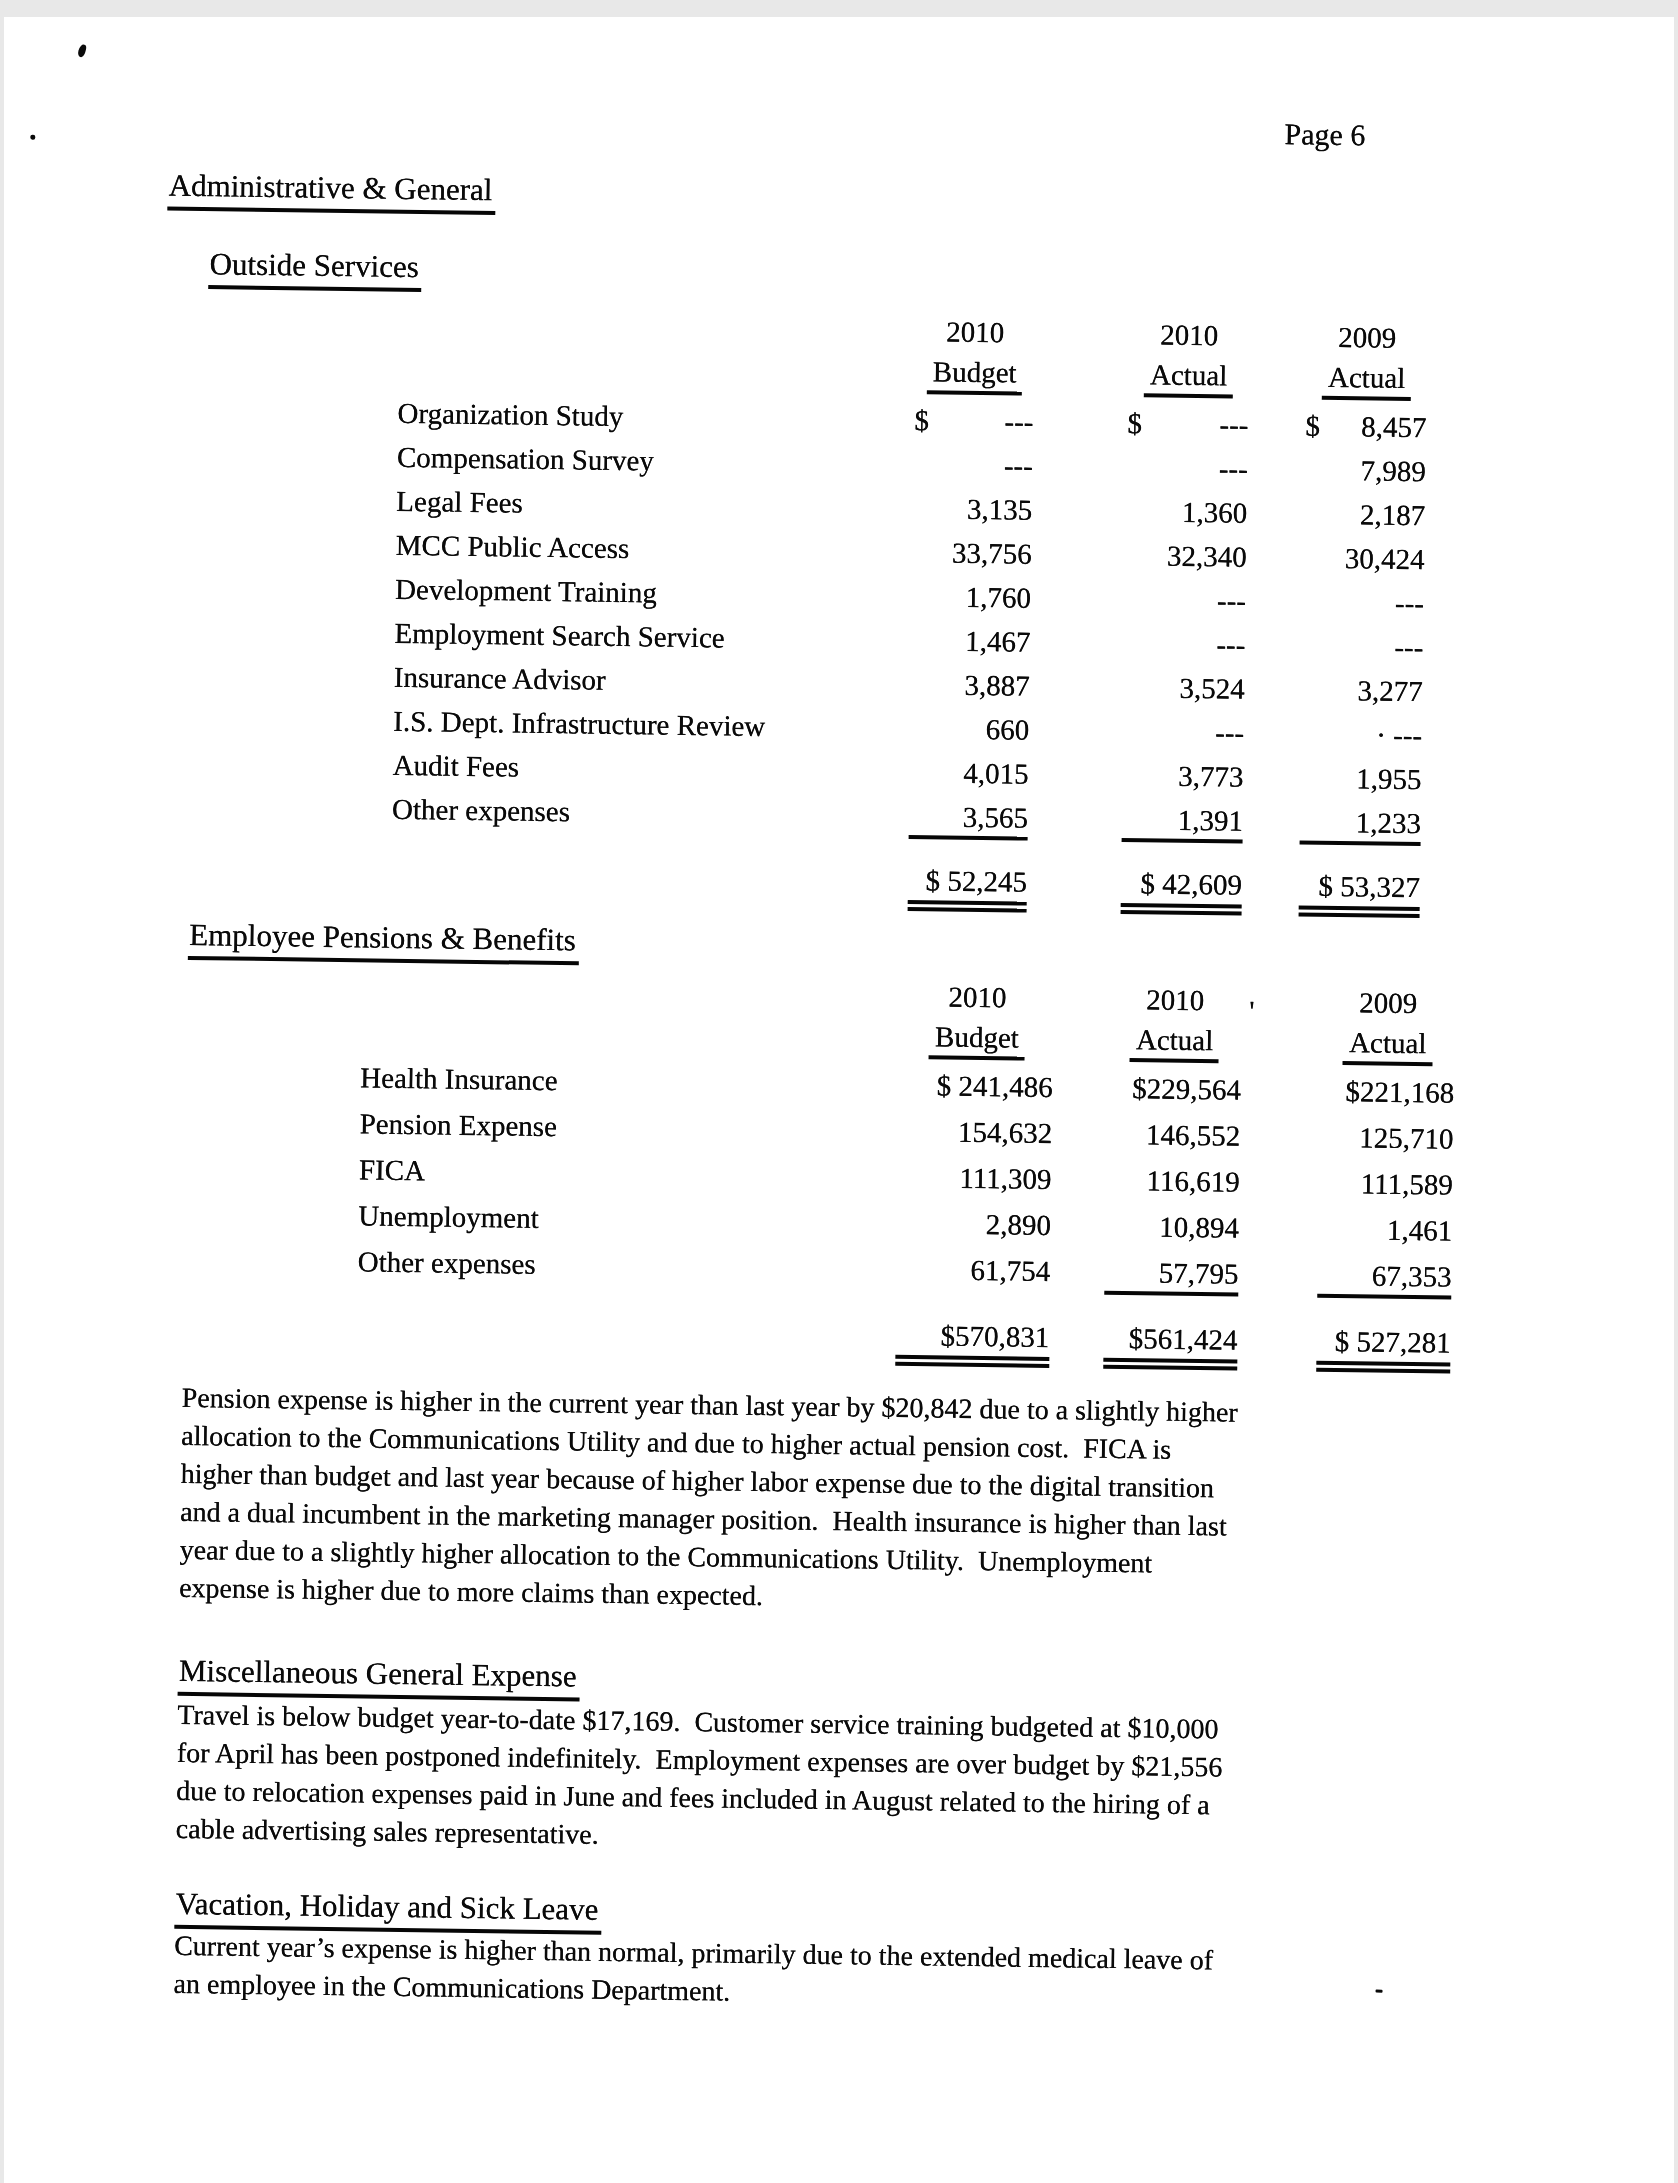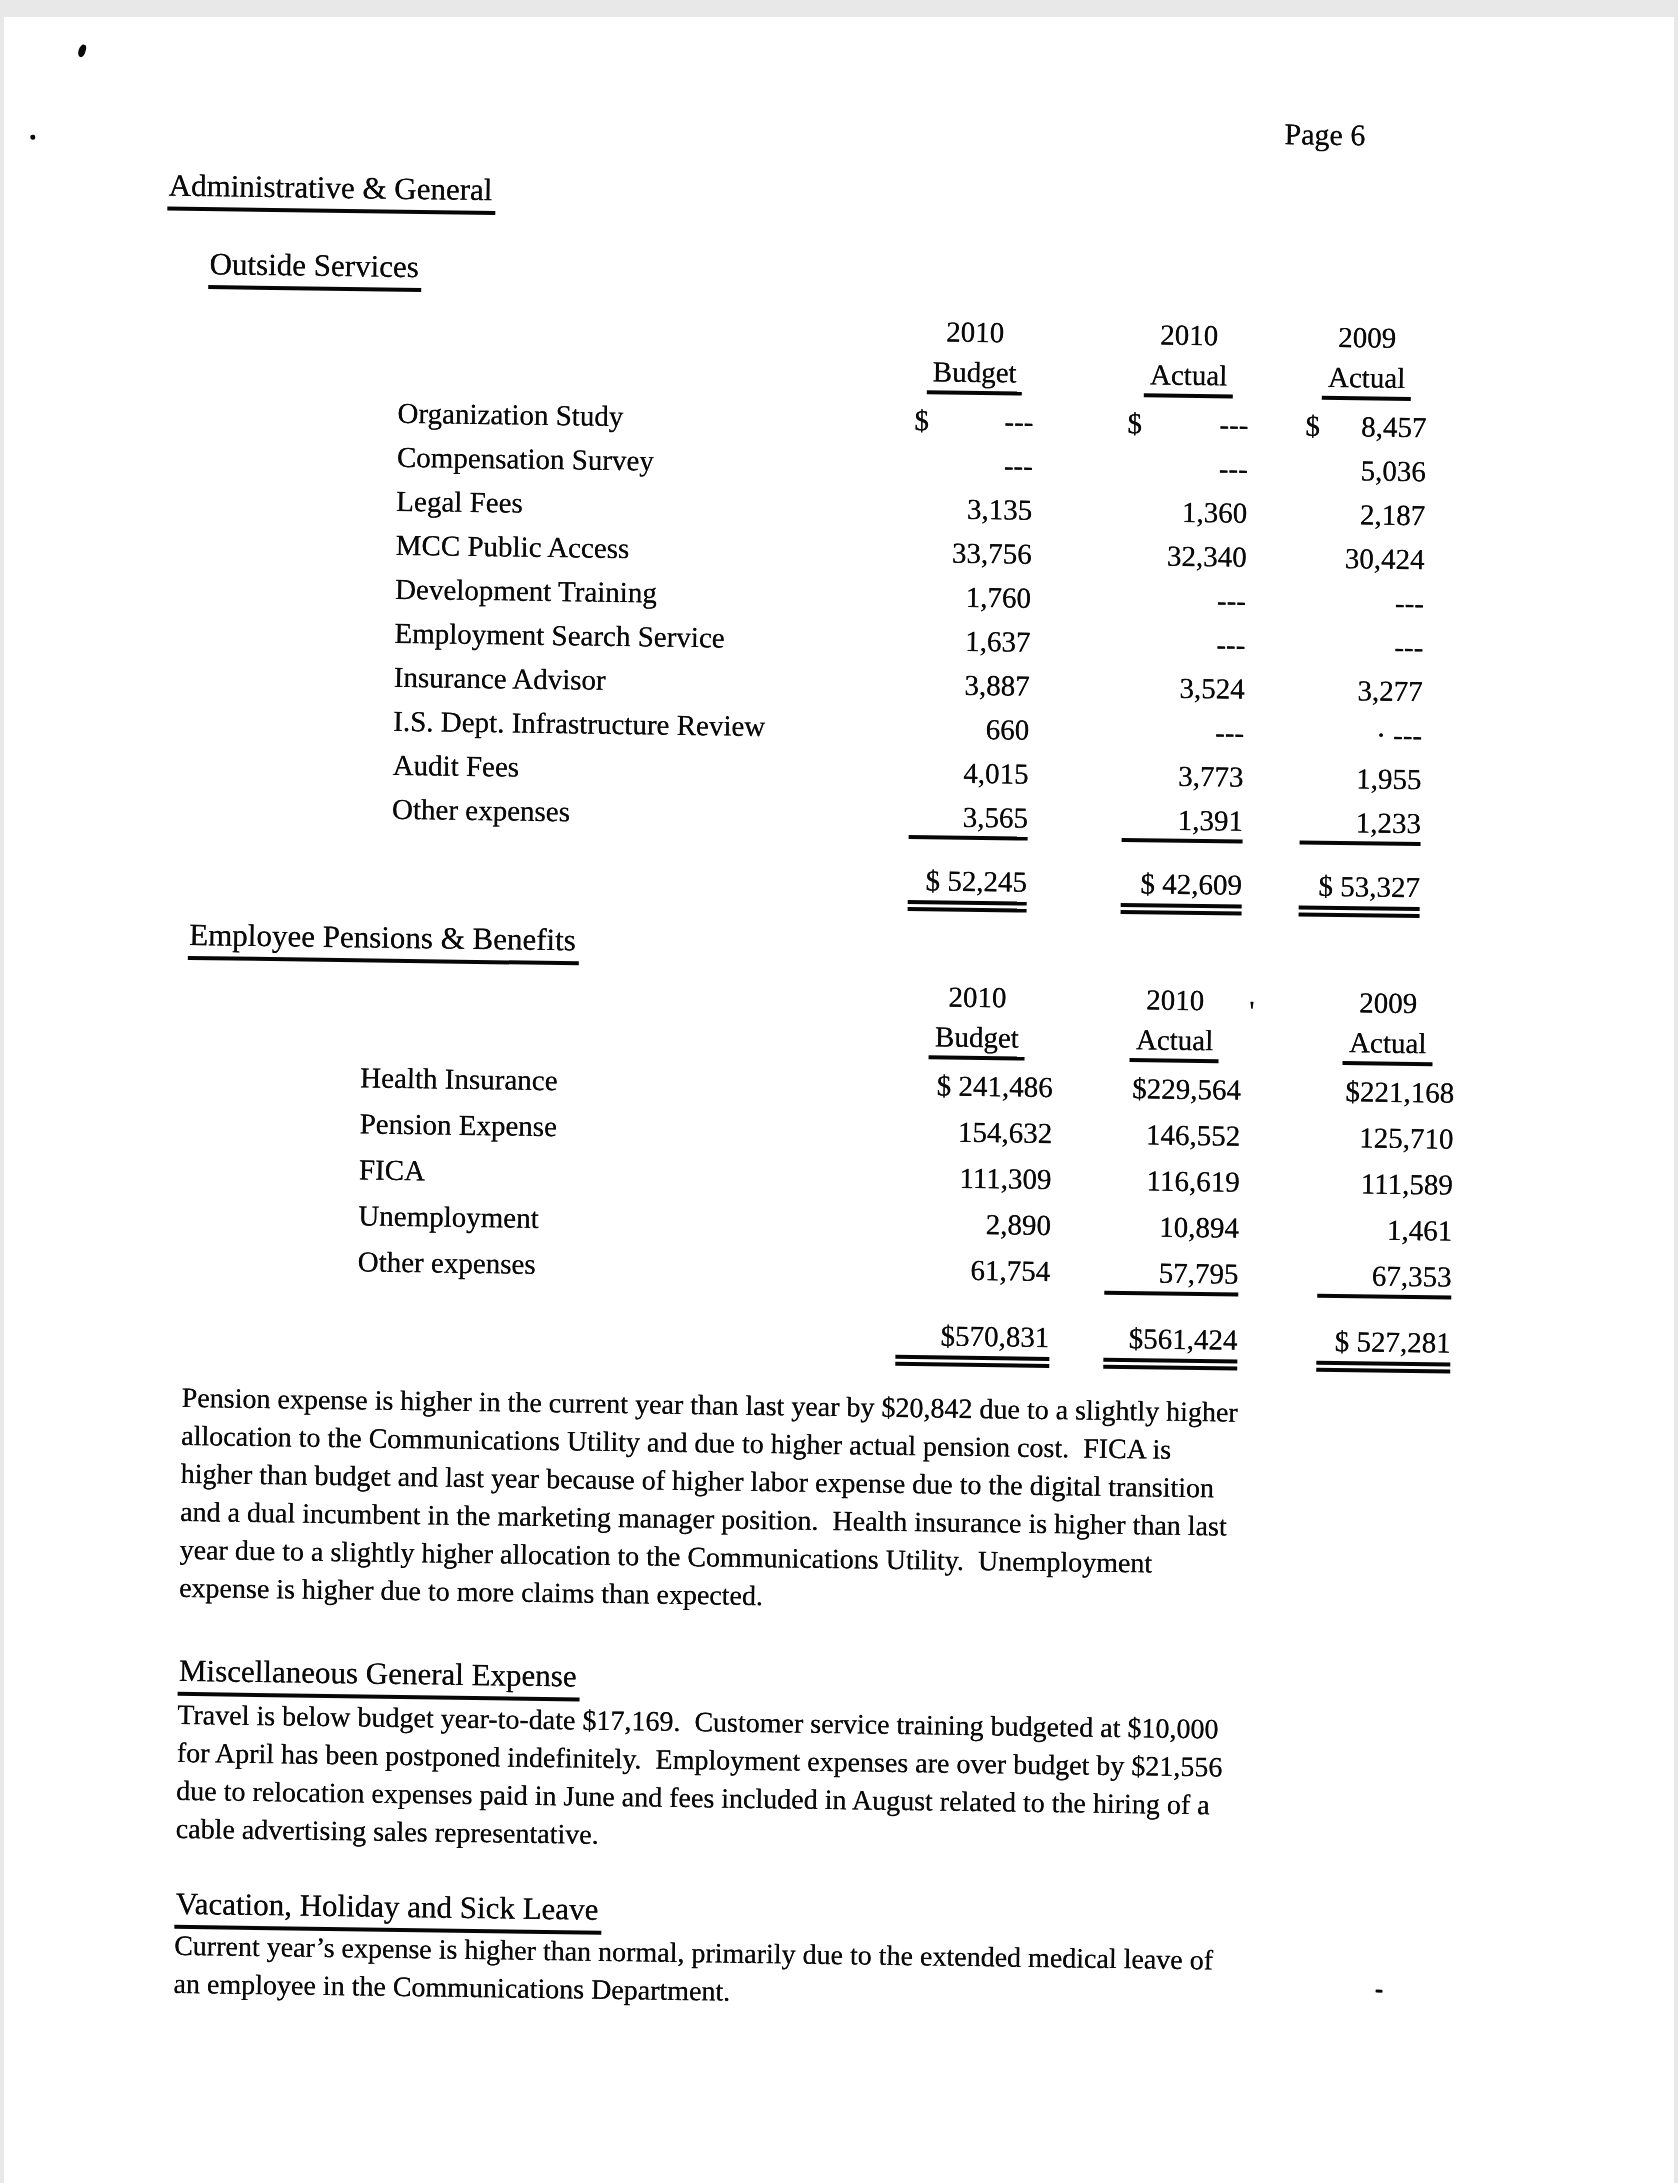--- a/index.html
+++ b/index.html
@@ -130,21 +130,21 @@
         <td>
               <div class="cell">
                 <span></span>
                 <span class="val">---</span>
               </div>
             </td>
             <td></td>
         <td>
               <div class="cell">
                 <span></span>
-                <span class="val">5,036</span>
+                <span class="val">7,989</span>
               </div>
             </td>
       </tr>
       <tr class="r">
         <td class="lbl">Legal Fees</td>
         <td>
               <div class="cell">
                 <span></span>
                 <span class="val">3,135</span>
               </div>
@@ -208,21 +208,21 @@
                 <span></span>
                 <span class="val">---</span>
               </div>
             </td>
       </tr>
       <tr class="r">
         <td class="lbl">Employment Search Service</td>
         <td>
               <div class="cell">
                 <span></span>
-                <span class="val">1,637</span>
+                <span class="val">1,467</span>
               </div>
             </td>
             <td></td>
         <td>
               <div class="cell">
                 <span></span>
                 <span class="val">---</span>
               </div>
             </td>
             <td></td>

